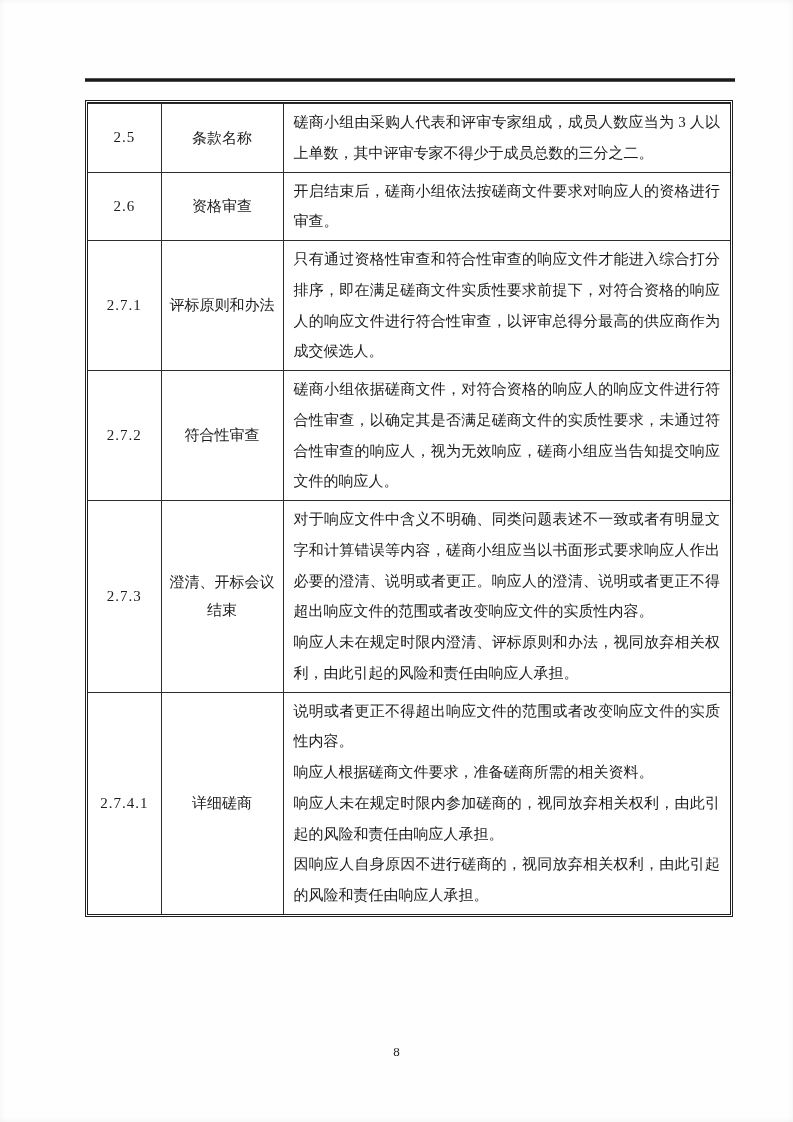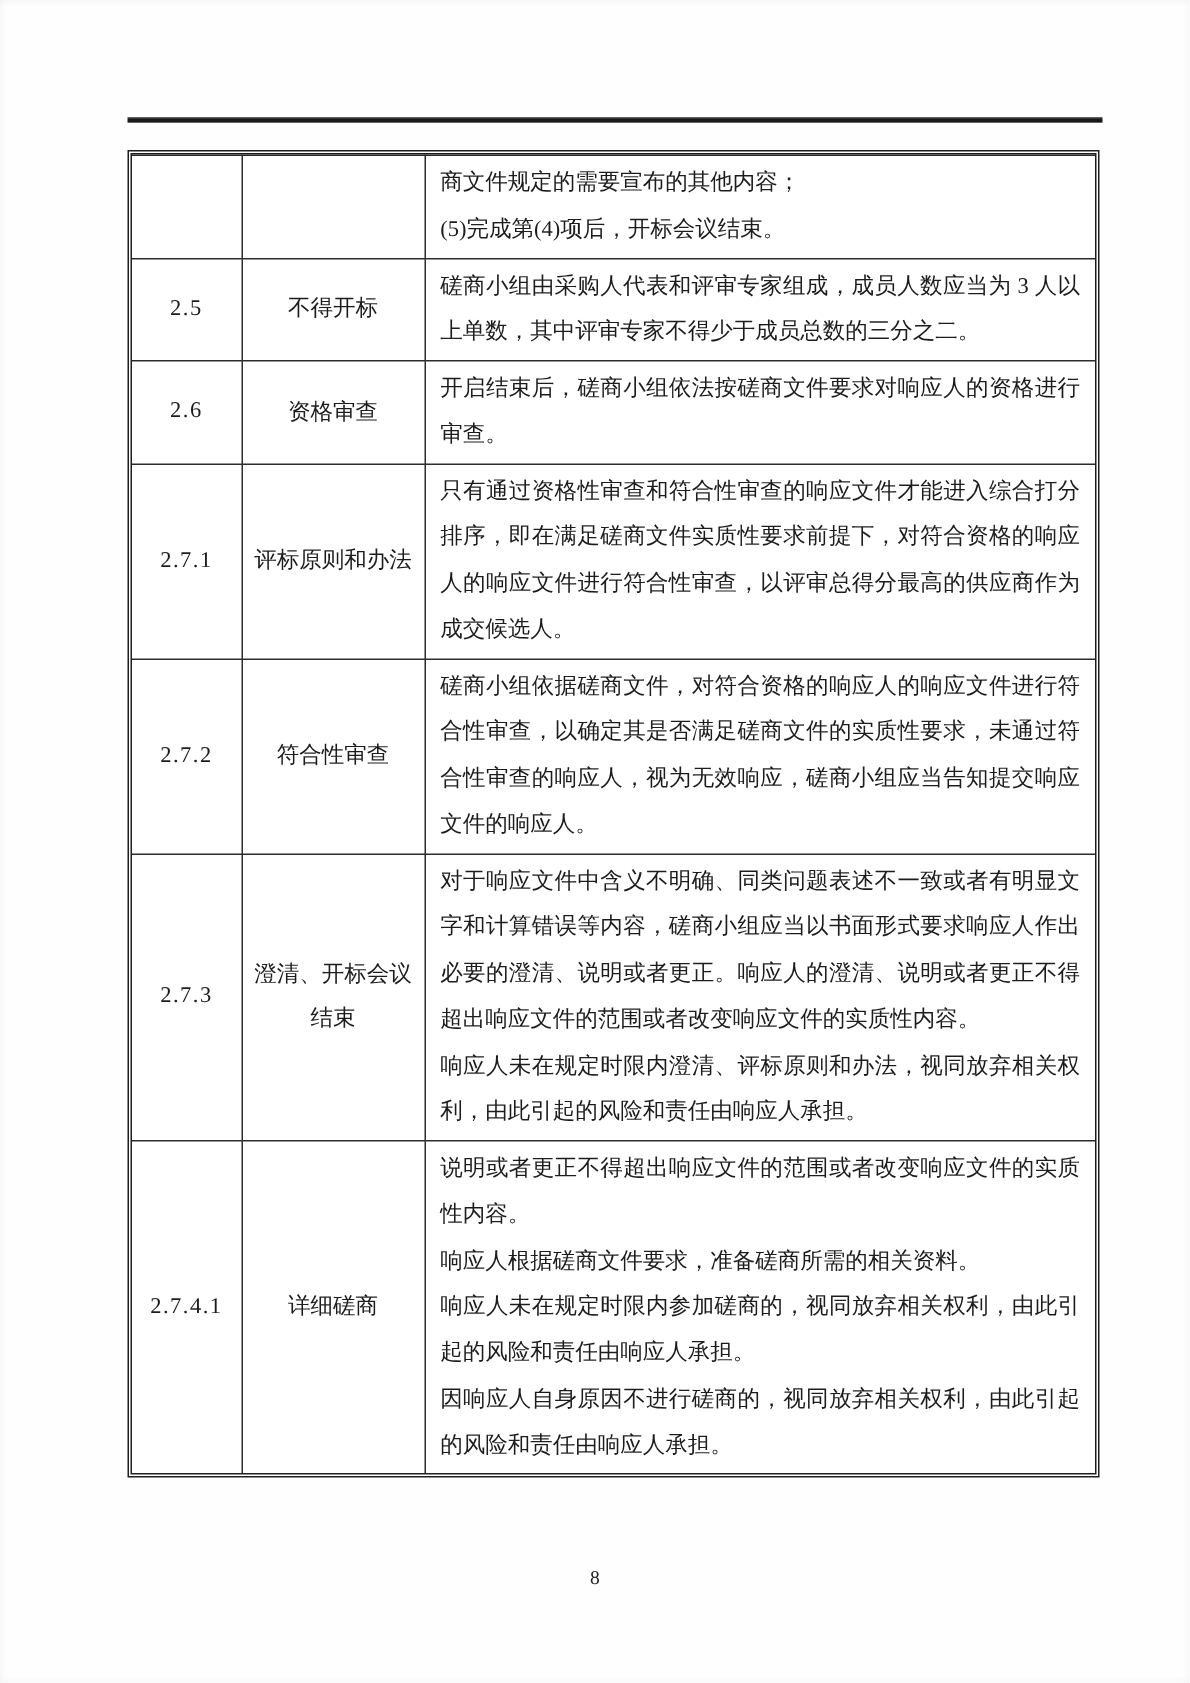--- a/index.html
+++ b/index.html
@@ -107,33 +107,25 @@
 
   <div class="table-wrap">
     <table class="clause-table">
       <colgroup>
         <col class="c-num">
           <col class="c-name">
           <col class="c-content">
       </colgroup>
       <tbody>
 
-      <tr class="r0">
-        <td class="cell-num"></td>
-        <td class="cell-name"></td>
-        <td class="cell-content">
-          <p>商文件规定的需要宣布的其他内容；</p>
-          <p>(5)完成第(4)项后，开标会议结束。</p>
-        </td>
-      </tr>
 
 
       <tr class="r2">
         <td class="cell-num">2.5</td>
-        <td class="cell-name">不得开标</td>
+        <td class="cell-name">条款名称</td>
         <td class="cell-content">
           <p>磋商小组由采购人代表和评审专家组成，成员人数应当为 3 人以上单数，其中评审专家不得少于成员总数的三分之二。</p>
         </td>
       </tr>
 
       <tr class="r3">
         <td class="cell-num">2.6</td>
         <td class="cell-name">资格审查</td>
         <td class="cell-content">
           <p>开启结束后，磋商小组依法按磋商文件要求对响应人的资格进行审查。</p>

